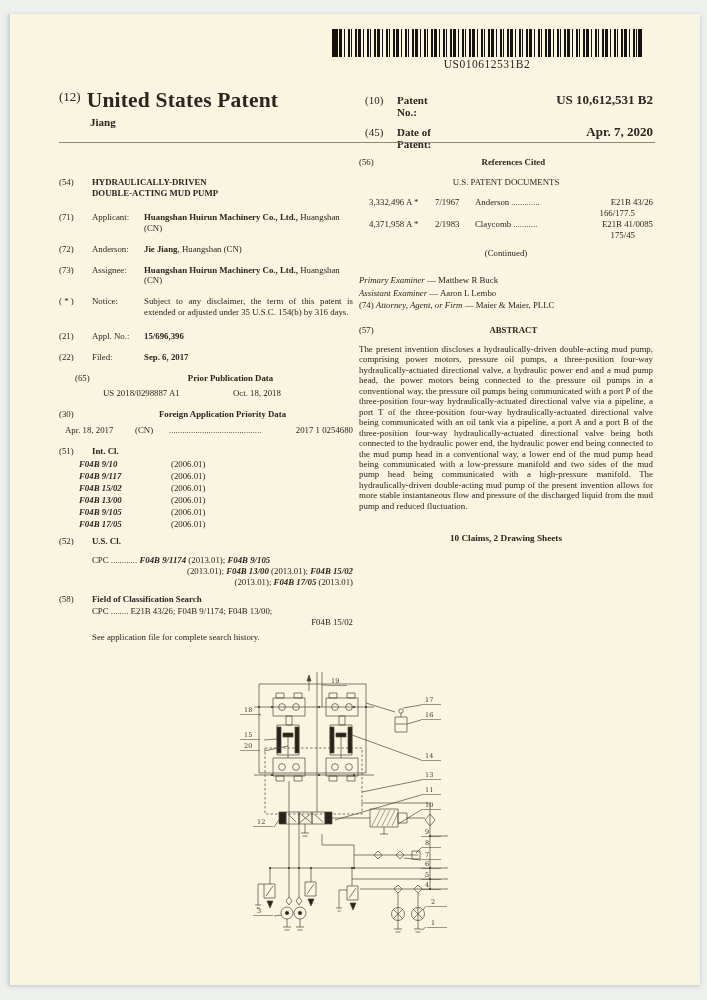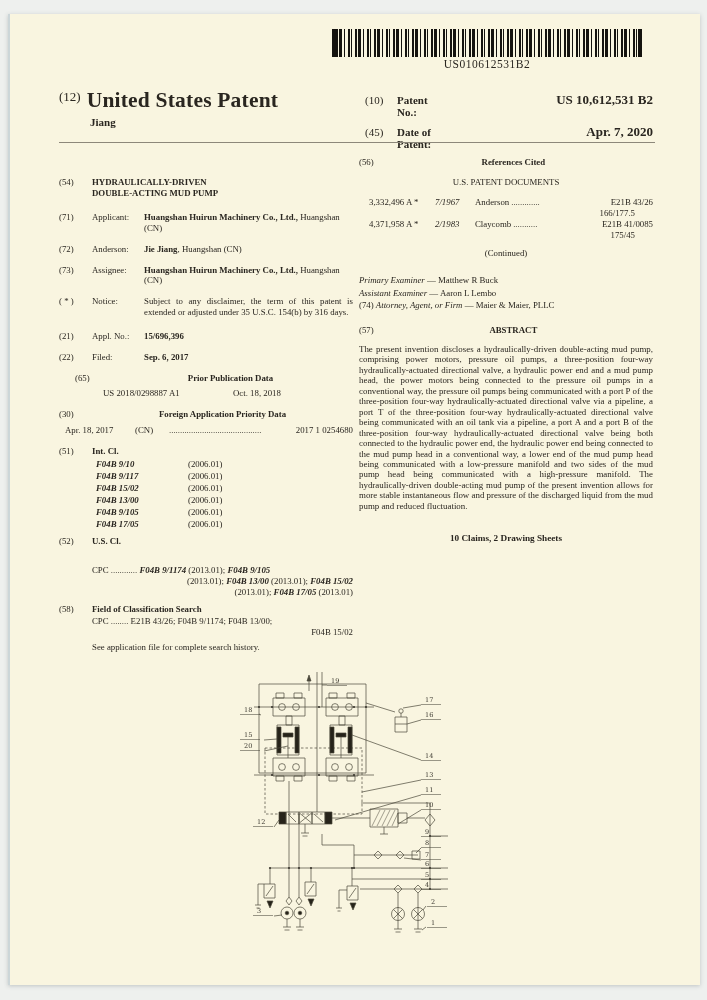--- a/index.html
+++ b/index.html
@@ -53,31 +53,31 @@
   .right{text-align:right;}
   .head-center{flex:1;text-align:center;font-weight:bold;}
   .pubrow{display:flex;margin:-5px 0 10px 0;}
   .pubrow .sp1{flex:none;width:44px;}
   .pubrow .sp2{flex:none;width:130px;}
   .priorow{display:flex;margin:-4px 0 10px 0;white-space:nowrap;overflow:hidden;}
   .priorow .d{flex:none;width:70px;padding-left:6px;}
   .priorow .c{flex:none;width:34px;}
   .priorow .dots{flex:1;overflow:hidden;}
   .priorow .n{flex:none;padding-left:4px;}
-  .intcl{margin:0 0 0 37px;}
+  .intcl{margin:0 0 0 20px;}
   .intcl .ic-row{display:flex;margin-bottom:1.2px;}
   .intcl .ic-code{flex:none;width:92px;}
   .cpcblock{margin-left:33px;}
   .fcsblock{margin-left:33px;}
   
   .refs-heading{display:flex;margin-bottom:9px;}
   .refs-sub{text-align:center;font-size:8.8px;margin-bottom:9px;}
   .ref-row1{display:flex;white-space:nowrap;padding-left:10px;}
   .ref-no{flex:none;width:66px;}
-  .ref-date{flex:none;width:40px;font-style:italic;}
+  .ref-date{flex:none;width:40px;}
   .ref-name{flex:none;}
   .ref-dots{flex:1;overflow:hidden;padding:0 2px;}
   .ref-cls{flex:none;}
   .ref-row2{text-align:right;padding-right:18px;}
   .continued{text-align:center;margin:8px 0 16px 0;}
   .examiners{margin-bottom:14px;}
   .examiners div{margin-bottom:1.5px;}
   .abstract-head{display:flex;margin-bottom:8px;}
   .abstract{font-size:8.9px;line-height:10.45px;}
   .claims{margin-top:22px;text-align:center;font-weight:bold;font-size:9.2px;}
@@ -207,21 +207,21 @@
       <div class="ic-row">
           <span class="ic-code bi">F04B 9/105</span>
           <span>(2006.01)</span>
         </div>
       <div class="ic-row">
           <span class="ic-code bi">F04B 17/05</span>
           <span>(2006.01)</span>
         </div>
     </div>
 
-    <div class="row" style="margin:6px 0 18px 0;">
+    <div class="row" style="margin:6px 0 8px 0;">
       <span class="num">(52)</span>
       <span class="val b">U.S. Cl.</span>
     </div>
     <div class="cpcblock">
       <div><span>CPC ............ </span><span class="bi">F04B 9/1174</span><span> (2013.01); </span><span class="bi">F04B 9/105</span></div>
       <div class="right"><span>(2013.01); </span><span class="bi">F04B 13/00</span><span> (2013.01); </span><span class="bi">F04B 15/02</span></div>
       <div class="right"><span>(2013.01); </span><span class="bi">F04B 17/05</span><span> (2013.01)</span></div>
     </div>
 
     <div class="row" style="margin:6px 0 2px 0;">

